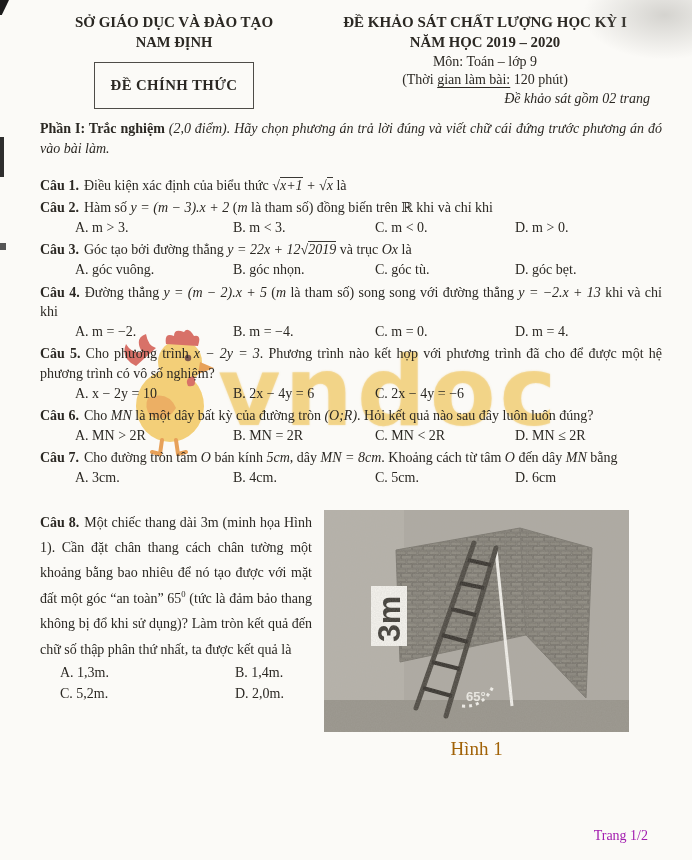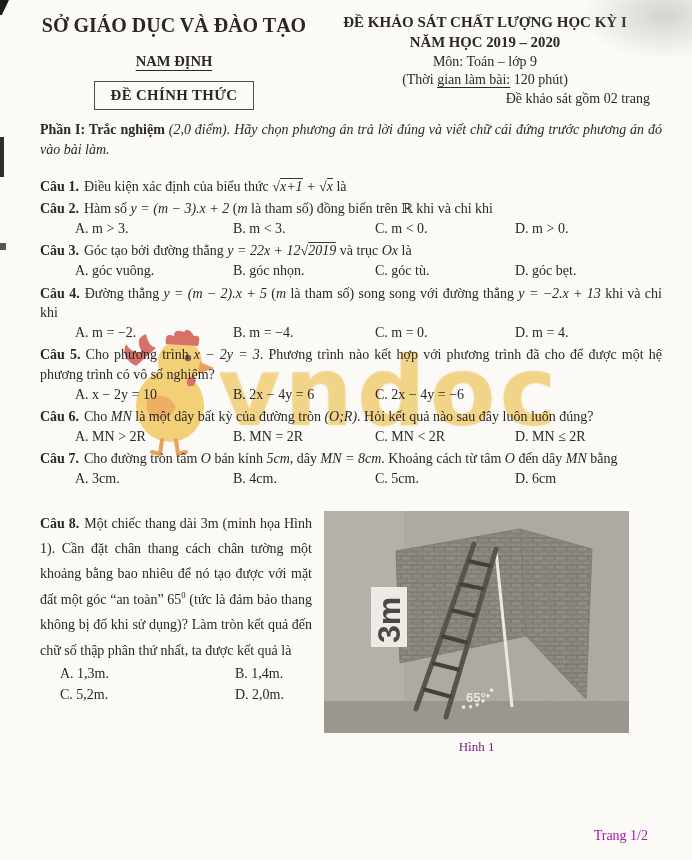--- a/index.html
+++ b/index.html
@@ -7,30 +7,30 @@
     position:relative; width:692px; height:860px; margin:0 auto;
     background:#fbfaf7; overflow:hidden;
     font-family:"Liberation Serif","DejaVu Serif",serif;
     color:#2b2823; font-size:14px;
   }
   .content { position:relative; z-index:1; padding:14px 30px 0 40px; }
 
   
   .hdr { display:flex; }
   .hdr-left { width:268px; text-align:center; }
-  .hdr-left .dept { font-weight:bold; font-size:20px; }
-  .hdr-left .prov { font-weight:bold; font-size:14.6px; margin-top:16px; text-decoration:underline; text-underline-offset:4px; }
-  .exam-box { display:inline-block; margin-top:11px; border:1.6px solid #4e4c48; padding:5px 16px; font-weight:bold; font-size:14.8px; letter-spacing:0.4px; }
+  .hdr-left .dept { font-weight:bold; font-size:15px; }
+  .hdr-left .prov { font-weight:bold; font-size:14.6px; margin-top:3px; text-underline-offset:4px; }
+  .exam-box { display:inline-block; margin-top:11px; border:1.6px solid #4e4c48; padding:14px 16px; font-weight:bold; font-size:14.8px; letter-spacing:0.4px; }
   .hdr-right { flex:1; text-align:center; }
   .hdr-right .t1 { font-weight:bold; font-size:15px; }
   .hdr-right .t2 { font-weight:bold; font-size:14.8px; margin-top:3px; }
   .hdr-right .t3 { margin-top:3px; }
   .hdr-right .t4 { margin-top:2px; }
   .hdr-right .t4 .ul { text-decoration:underline; text-underline-offset:3px; }
-  .hdr-right .t5 { text-align:right; padding-right:12px; margin-top:3px; }
+  .hdr-right .t5 { text-align:right; padding-right:12px; margin-top:3px;font-style:italic; }
 
   
   .intro { margin:10px 0 16px 0; text-align:justify; line-height:1.45; }
   .intro .b { font-weight:bold; }
   .intro .it { font-style:italic; }
 
   
   .question { margin-top:3px; }
   .qp { margin:0; text-align:justify; line-height:1.4; }
   .qlabel { font-weight:bold; margin-right:5px; }
@@ -39,21 +39,21 @@
   .sup { vertical-align:super; font-size:0.62em; line-height:0; }
   .opts { display:grid; grid-template-columns:158px 142px 140px 1fr; padding-left:35px; margin-top:0; line-height:1.4; }
 
   
   .q8 { display:flex; margin-top:22px; }
   .q8-left { width:272px; }
   .qp8 { margin:0; text-align:justify; line-height:1.82; }
   .opts8 { display:grid; grid-template-columns:175px 1fr; padding-left:20px; margin-top:3px; row-gap:5px; }
   .q8-right { margin-left:12px; }
   svg.photo { width:305px; height:222px; display:block; }
-  .caption { text-align:center; margin-top:6px; font-size:13px; color:#701a75; }
+  .caption { text-align:center; margin-top:6px; font-size:19px; color:#a16207; }
 
   
   .pagenum { position:absolute; right:44px; bottom:16px; z-index:1; color:#a21caf; }
 
   
   .wm { position:absolute; left:118px; top:328px; z-index:0; display:flex; align-items:flex-start; pointer-events:none; }
   .wm-text {
     font-family:"DejaVu Sans","Liberation Sans",sans-serif; font-weight:bold;
     font-size:96px; line-height:1; letter-spacing:4px; margin-top:16px;
     color:rgba(242,198,90,0.5); text-shadow:0 0 2px rgba(230,180,60,0.35);

